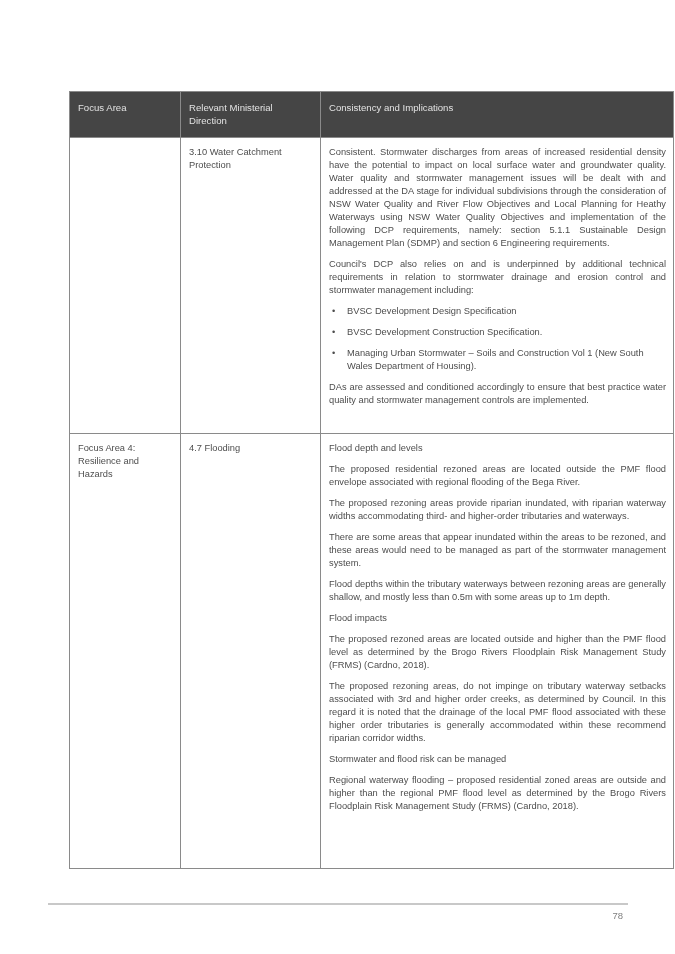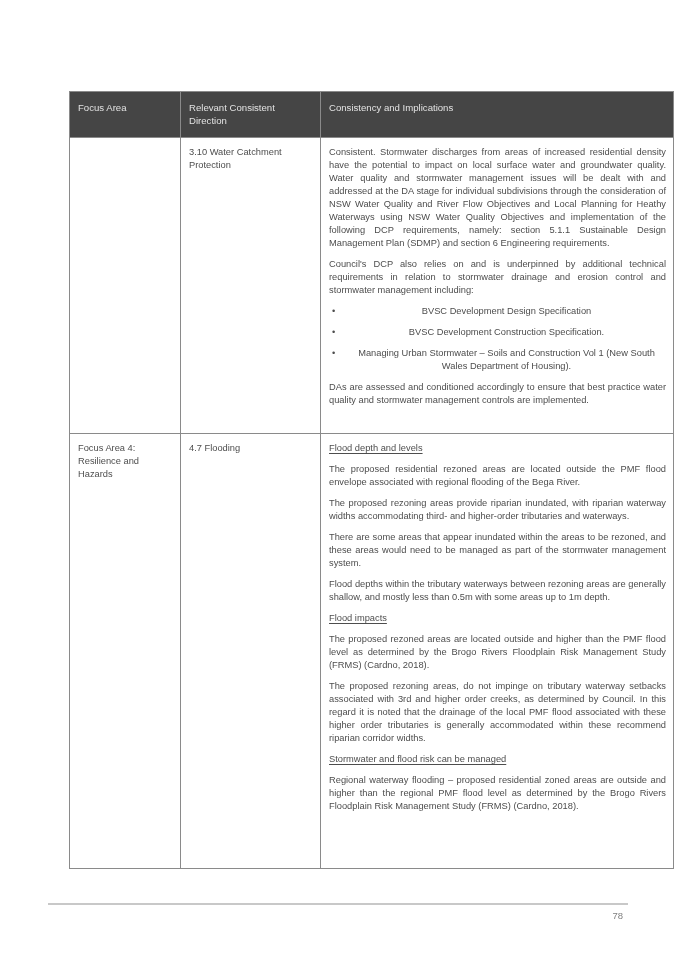--- a/index.html
+++ b/index.html
@@ -41,24 +41,24 @@
     line-height: 12.5px;
     height: 46px;
     padding-top: 10px;
   }
   tbody tr.row-1 td { height: 296px; }
   tbody tr.row-2 td { height: 435px; }
   td.col-content { padding-right: 7px; }
 
   .block + .block { margin-top: 8px; }
   .para { text-align: justify; }
-  .heading { text-decoration: underline; text-underline-offset: 2px; }
+  .heading { text-underline-offset: 2px; }
   .bullet { display: flex; }
   .bullet .dot { width: 18px; flex: 0 0 18px; text-align: left; padding-left: 3px; }
-  .bullet .btxt { flex: 1; text-align: center; }
+  .bullet .btxt { flex: 1; }
 
   .footer-rule {
     position: absolute;
     left: 48px; top: 903px;
     width: 580px; height: 2px;
     background: #c8c8c8;
   }
   .page-number {
     position: absolute;
     top: 910px; right: 52px;
@@ -73,21 +73,21 @@
 
   <table class="matrix">
     <colgroup>
       <col class="c1">
         <col class="c2">
         <col class="c3">
     </colgroup>
     <thead>
       <tr>
         <th>Focus Area</th>
-        <th>Relevant Consistent Direction</th>
+        <th>Relevant Ministerial Direction</th>
         <th>Consistency and Implications</th>
       </tr>
     </thead>
     <tbody>
       <tr class="row-1">
         <td class="col-focus"></td>
         <td class="col-dir">3.10 Water Catchment Protection</td>
         <td class="col-content">
             <p class="block para">Consistent. Stormwater discharges from areas of increased residential density have the potential to impact on local surface water and groundwater quality. Water quality and stormwater management issues will be dealt with and addressed at the DA stage for individual subdivisions through the consideration of NSW Water Quality and River Flow Objectives and Local Planning for Heathy Waterways using NSW Water Quality Objectives and implementation of the following DCP requirements, namely: section 5.1.1 Sustainable Design Management Plan (SDMP) and section 6 Engineering requirements.</p>
             <p class="block para">Council's DCP also relies on and is underpinned by additional technical requirements in relation to stormwater drainage and erosion control and stormwater management including:</p>

